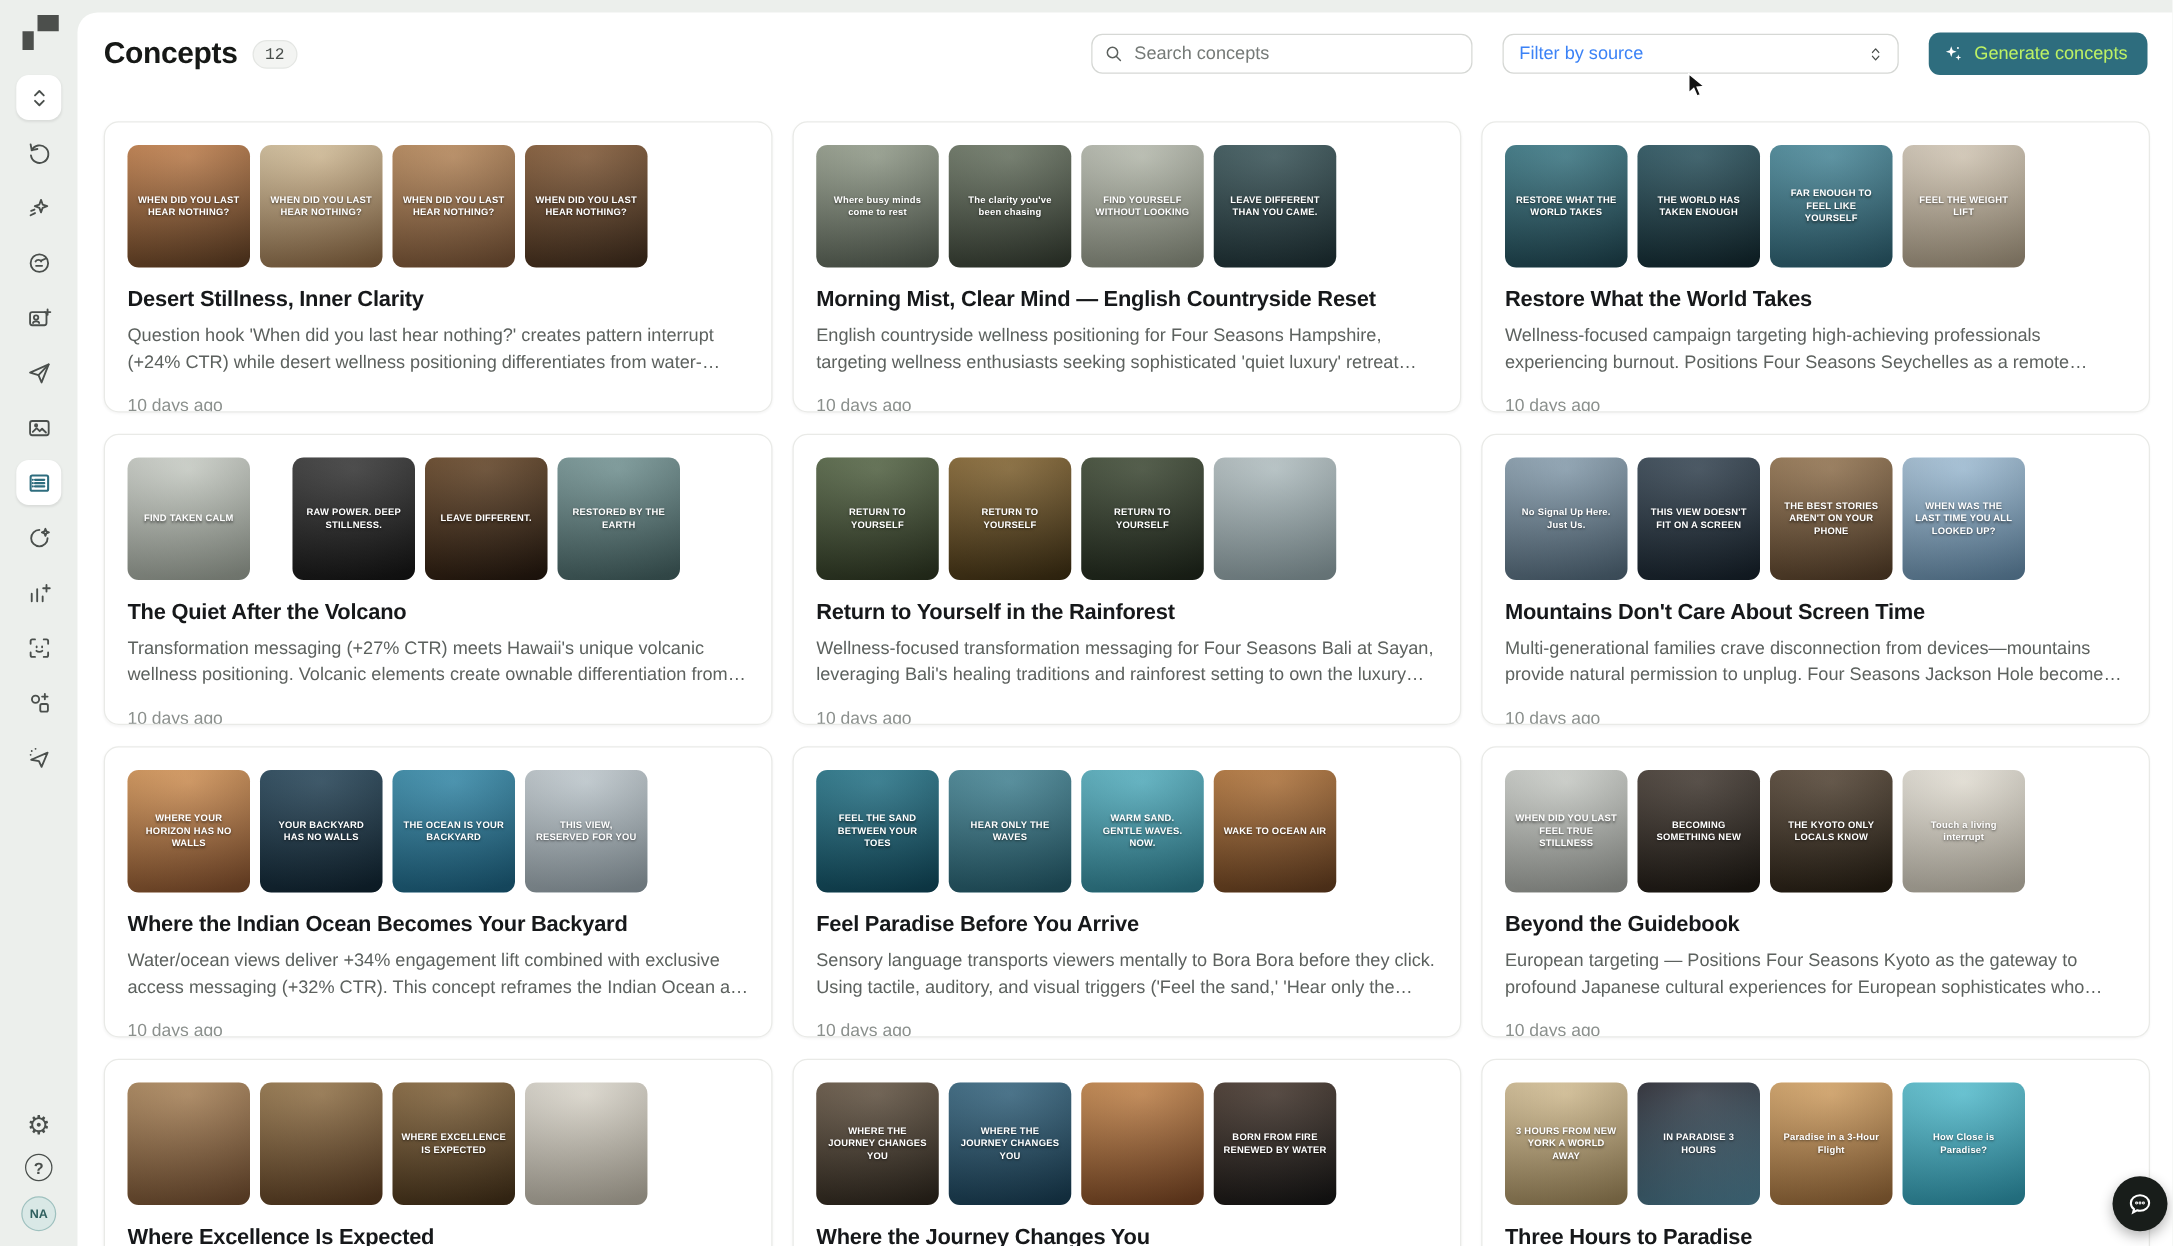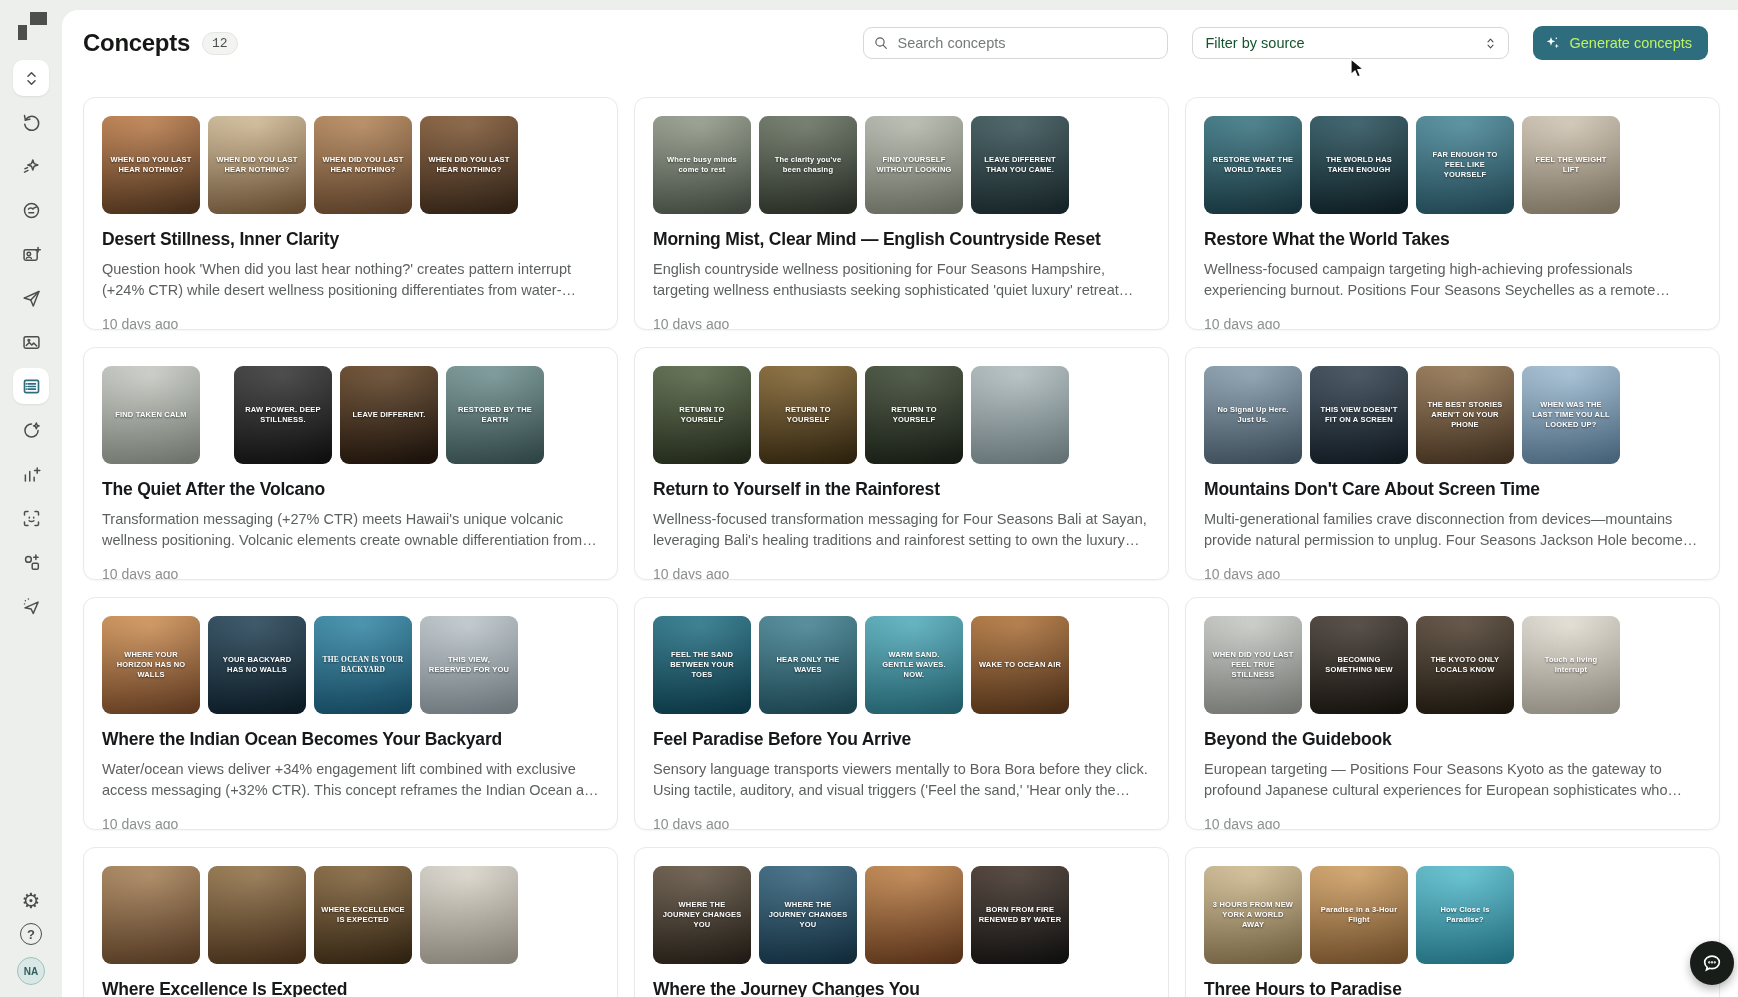--- a/index.html
+++ b/index.html
@@ -26,34 +26,34 @@
   .help { width:22px; height:22px; border:1.7px solid #4a4f4c; border-radius:50%;
     display:flex; align-items:center; justify-content:center; font-size:13px; font-weight:bold;
     color:#4a4f4c; cursor:pointer; }
   .avatar { width:28px; height:28px; border-radius:50%; background:#d9e8e6; border:1px solid #9fc1bf;
     display:flex; align-items:center; justify-content:center; font-size:10px; font-weight:bold;
     color:#2f5f5e; cursor:pointer; }
 
   
   .panel { position:absolute; left:62px; top:10px; width:1676px; height:987px;
     background:#ffffff; border-top-left-radius:16px; overflow:hidden; }
-  .topbar { display:flex; align-items:center; padding:16px 30px 0 21px; }
+  .topbar { display:flex; align-items:center; padding:16px 20px 0 21px; }
   .page-title { font-size:24px; font-weight:bold; letter-spacing:-0.3px; color:#161816; }
   .badge { margin-left:12px; background:#f3f4f2; border:1px solid #e4e6e3; color:#4a4f4c;
     font-size:13px; padding:3px 9px; border-radius:999px;font-family:Liberation Mono, monospace; }
   .topbar-right { margin-left:auto; display:flex; align-items:center; gap:24px; }
   .searchbox { position:relative; width:305px; }
   .searchbox svg { position:absolute; left:10px; top:8px; width:16px; height:16px;
     stroke:#5c615e; fill:none; stroke-width:1.8; stroke-linecap:round; }
   .searchbox input { width:100%; height:32px; border:1px solid #d6d8d5; border-radius:9px;
     padding:0 10px 0 33px; font-size:14.5px; font-family:"Liberation Sans",sans-serif;
     color:#2a2d2b; background:#fff; outline:none; }
   .searchbox input::placeholder { color:#757a77; }
   .filter { width:317px; height:32px; border:1px solid #d6d8d5; border-radius:9px; background:#fff;
-    display:flex; align-items:center; padding:0 10px 0 12px; font-size:14.5px; color:#14532d;
+    display:flex; align-items:center; padding:0 10px 0 12px; font-size:14.5px; color:#3b82f6;
     cursor:pointer; }
   .filter svg { margin-left:auto; width:15px; height:15px; stroke:#4a4f4c; fill:none;
     stroke-width:1.7; stroke-linecap:round; stroke-linejoin:round; }
   .gen-btn { height:34px; padding:0 16px 0 12px; background:#2e6d7e; color:#bef264; border:none;
     border-radius:9px; font-size:14.5px; font-family:"Liberation Sans",sans-serif; display:flex;
     align-items:center; gap:8px; cursor:pointer; }
   .gen-btn svg { width:16px; height:16px; fill:#fff; }
 
   
   .grid { margin-top:37px; padding:0 18px 0 21px; display:grid;
@@ -339,21 +339,21 @@
   </article>
 
   <article class="card">
     <div class="thumbs">
             <div class="thumb" style="background: linear-gradient(165deg, rgb(217, 153, 90), rgb(117, 70, 39));">
               <span class="thumb-label">WHERE YOUR HORIZON HAS NO WALLS</span>
             </div>
             <div class="thumb" style="background: linear-gradient(165deg, rgb(42, 74, 94), rgb(14, 32, 44));">
               <span class="thumb-label">YOUR BACKYARD HAS NO WALLS</span>
             </div>
-            <div class="thumb" style="background: linear-gradient(165deg, rgb(58, 143, 174), rgb(24, 86, 114)); font-family: Liberation Serif, serif;">
+            <div class="thumb" style="background: linear-gradient(165deg, rgb(58, 143, 174), rgb(24, 86, 114));">
               <span class="thumb-label">THE OCEAN IS YOUR BACKYARD</span>
             </div>
             <div class="thumb" style="background: linear-gradient(165deg, rgb(196, 205, 210), rgb(135, 148, 155));">
               <span class="thumb-label">THIS VIEW, RESERVED FOR YOU</span>
             </div>
           </div>
     <h3 class="card-title">Where the Indian Ocean Becomes Your Backyard</h3>
     <p class="card-desc">Water/ocean views deliver +34% engagement lift combined with exclusive access messaging (+32% CTR). This concept reframes the Indian Ocean as an extension of personal space for…</p>
     <div class="card-time">10 days ago</div>
   </article>
@@ -433,20 +433,23 @@
             </div>
           </div>
     <h3 class="card-title">Where the Journey Changes You</h3>
 
   </article>
 
   <article class="card">
     <div class="thumbs">
             <div class="thumb" style="background: linear-gradient(165deg, rgb(217, 196, 154), rgb(140, 119, 78));">
               <span class="thumb-label">3 HOURS FROM NEW YORK A WORLD AWAY</span>
+            </div>
+            <div class="thumb" style="background: linear-gradient(165deg, rgb(44, 44, 53), rgb(74, 122, 142));">
+              <span class="thumb-label">IN PARADISE 3 HOURS</span>
             </div>
             <div class="thumb" style="background: linear-gradient(165deg, rgb(217, 168, 106), rgb(134, 92, 49));">
               <span class="thumb-label">Paradise in a 3-Hour Flight</span>
             </div>
             <div class="thumb" style="background: linear-gradient(165deg, rgb(94, 196, 212), rgb(40, 135, 156));">
               <span class="thumb-label">How Close is Paradise?</span>
             </div>
           </div>
     <h3 class="card-title">Three Hours to Paradise</h3>
 

